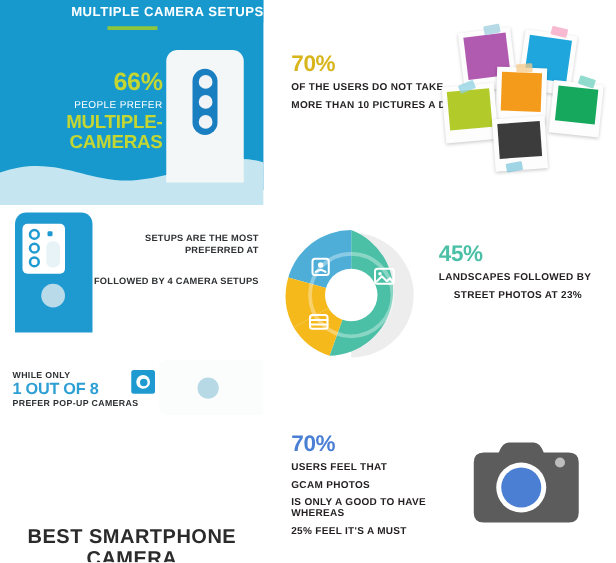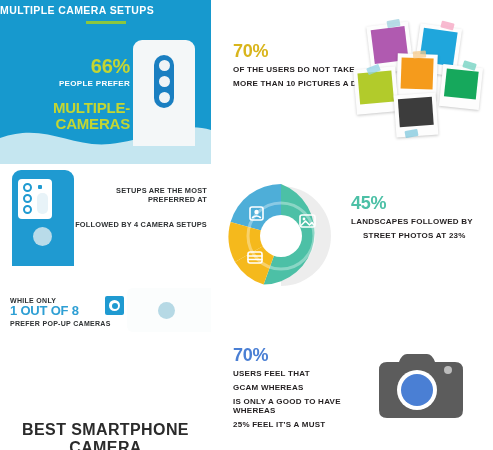--- a/index.html
+++ b/index.html
@@ -35,21 +35,21 @@
     width:211px; height:46px;
   }
   #band-mid-wave {
     position:absolute; left:0; top:288px;
     width:211px; height:48px;
   }
   
 
   .left-head {
     position:absolute; top:4px; left:0; width:211px;
-    text-align:left;
+    text-align:right;
   }
   .left-head .title {
     font-size:10.5px; font-weight:bold; letter-spacing:.4px;
     color:#ffffff;
   }
   .head-rule {
     width:40px; height:2.5px; background:#8cc63e;
     margin:5px auto 0;
   }
 
@@ -69,26 +69,26 @@
   
   #stat-multiple {
     position:absolute; left:4px; top:56px;
     width:126px; text-align:right;
   }
   #stat-multiple .big {
     font-size:20px; font-weight:bold; color:#c3d632;
     line-height:1; letter-spacing:-.3px;
   }
   #stat-multiple .mid {
-    font-size:8px; font-weight:bold; color:#ffffff;
+    font-size:8px; font-weight:normal; color:#ffffff;
     letter-spacing:.3px; margin-top:3px;
   }
   #stat-multiple .strong {
     font-size:15px; font-weight:bold; color:#c3d632;
-    letter-spacing:-.2px; margin-top:12px; line-height:1.05;
+    letter-spacing:-.2px; margin-top:2px; line-height:1.05;
   }
 
   
   #phone-triple-white {
     position:absolute; left:133px; top:40px;
     width:62px; height:106px;
     background:#f4f7f8;
     border-radius:9px 9px 0 0;
   }
   #phone-triple-white .module {
@@ -416,21 +416,21 @@
 
     <div class="rstat" id="stat-landscape">
       <div class="big c-teal">45%</div>
       <div class="ln">LANDSCAPES FOLLOWED BY</div>
       <div class="ln c-yell">STREET PHOTOS AT 23%</div>
     </div>
 
     <div class="rstat" id="stat-gcam">
       <div class="big c-blue">70%</div>
       <div class="ln">USERS FEEL THAT</div>
-      <div class="ln c-blue">GCAM WHEREAS</div>
+      <div class="ln c-blue">GCAM PHOTOS</div>
       <div class="ln">IS ONLY A GOOD TO HAVE WHEREAS</div>
       <div class="ln">25% FEEL IT'S A MUST</div>
     </div>
 
     <svg id="gcam-icon" viewBox="0 0 96 78">
       <path d="M30 14 q3 -8 8 -8 h20 q5 0 8 8 h20 q8 0 8 8 v40 q0 8 -8 8 h-68 q-8 0 -8 -8 v-40 q0 -8 8 -8 z" fill="#5c5c5c"></path>
       <circle cx="48" cy="42" r="20" fill="#ffffff"></circle>
       <circle cx="48" cy="42" r="16" fill="#4a7fd4"></circle>
       <circle cx="79" cy="22" r="4" fill="#bdbdbd"></circle>
     </svg>

